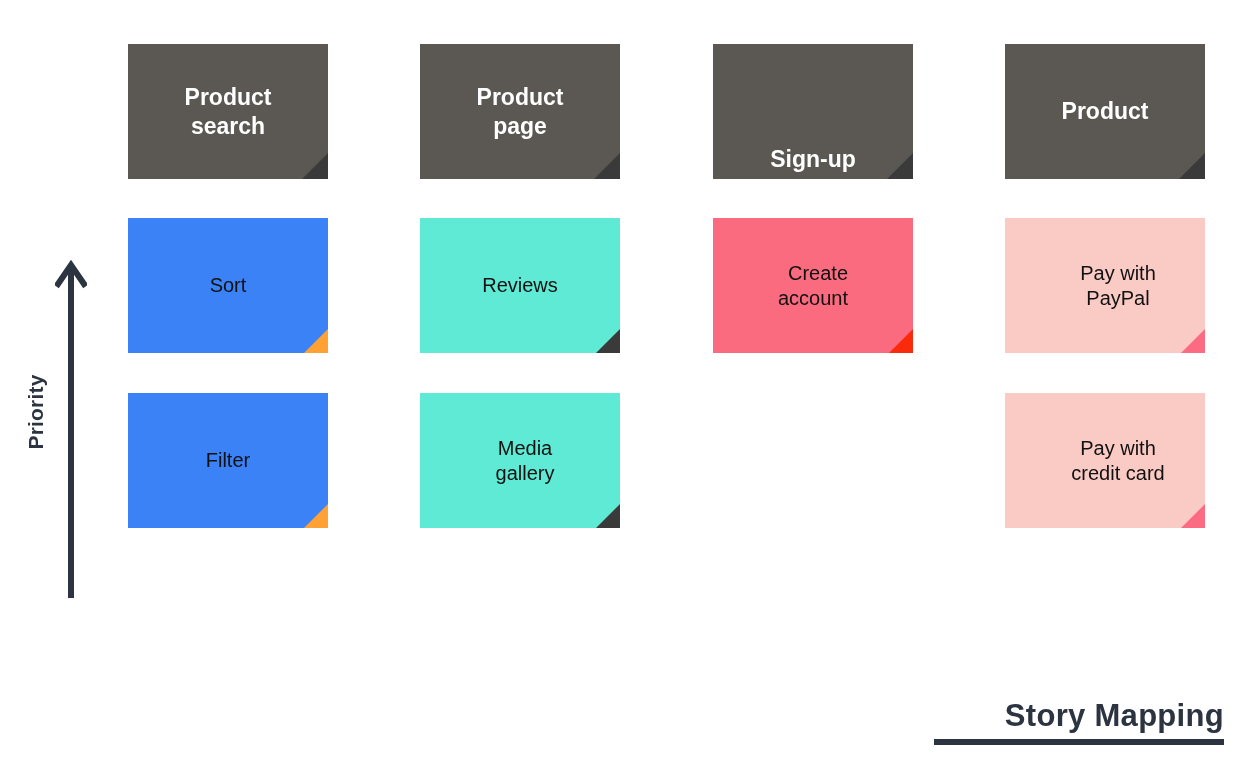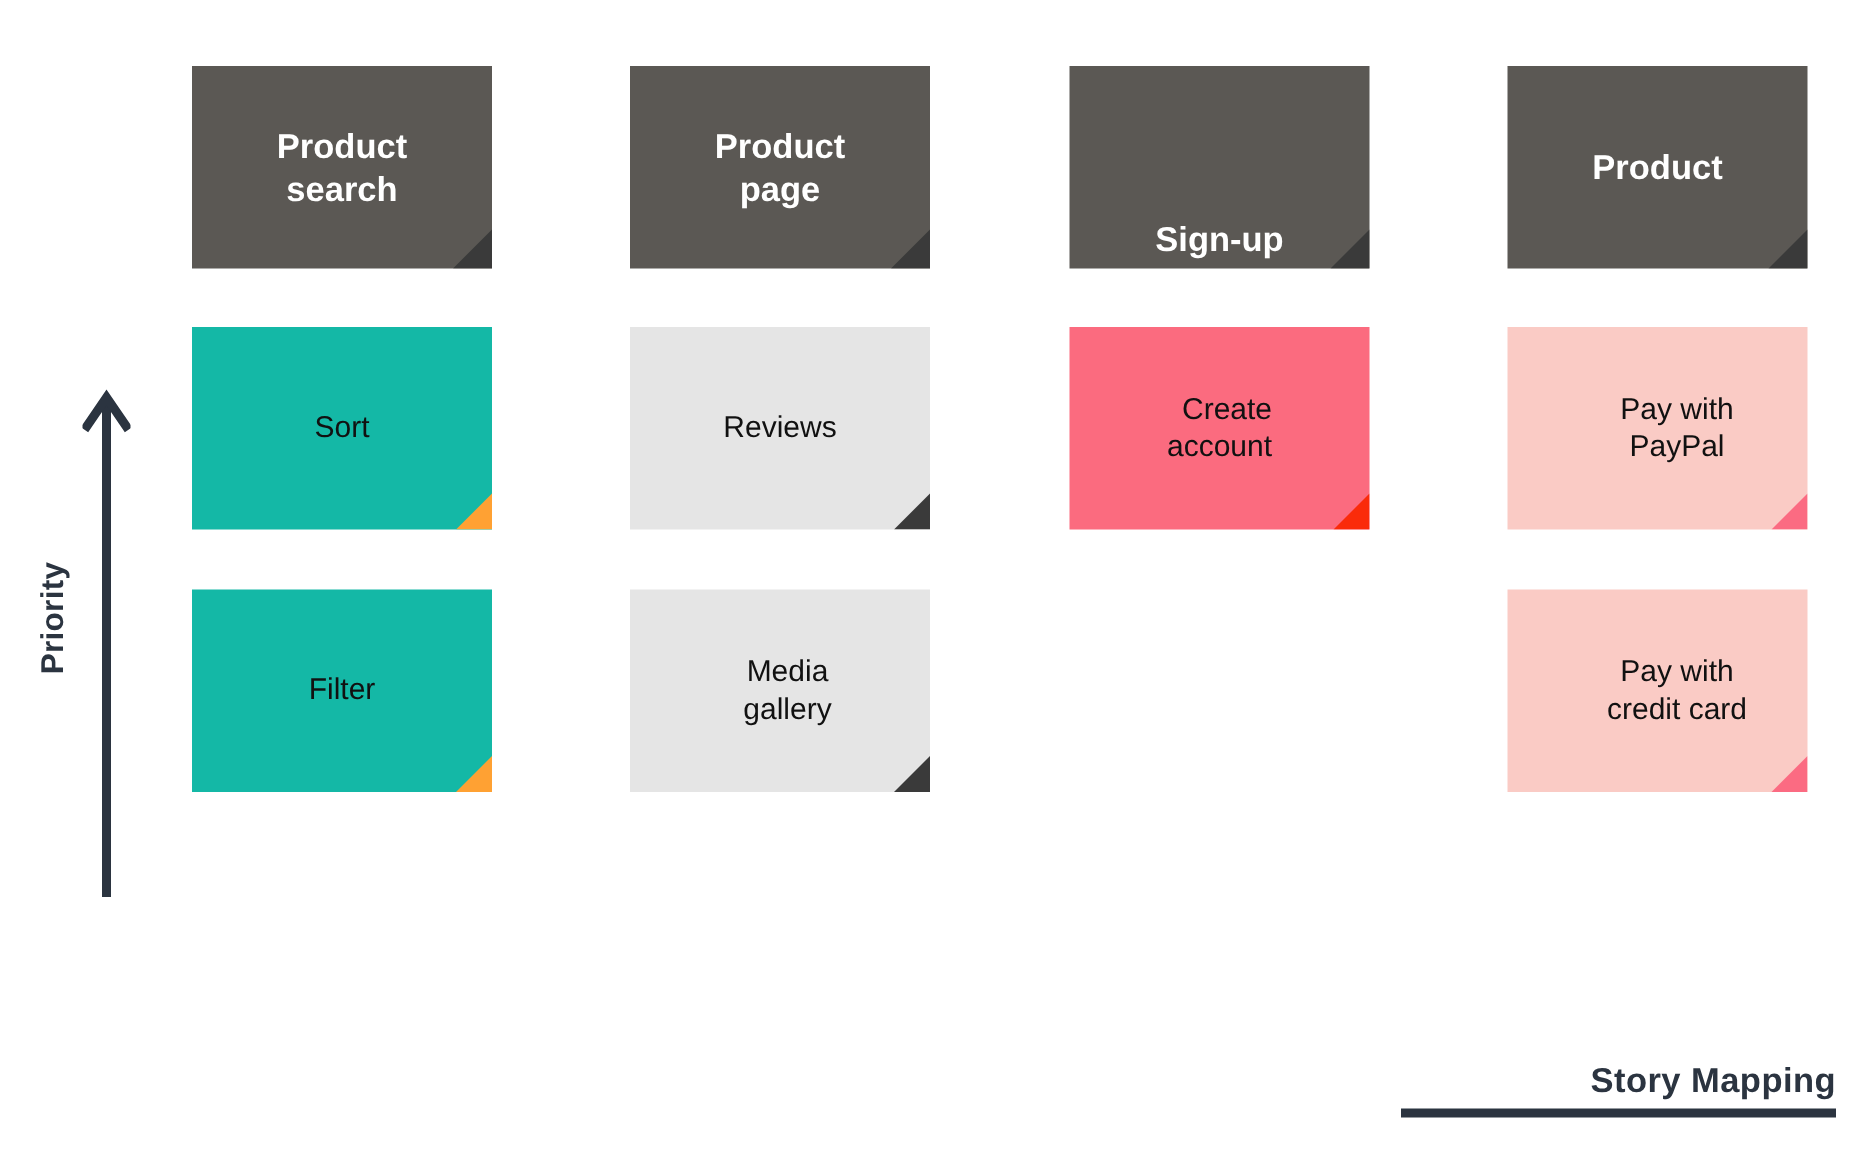--- a/index.html
+++ b/index.html
@@ -82,41 +82,41 @@
     border-left: 26px solid transparent;
     border-bottom: 26px solid #3a3a3a;
   }
 
   .note.story .note-text {
     color: #111111;
     font-size: 20px;
     font-weight: normal;
   }
 
-  .note.amber  { background: #14b8a6; }
+  .note.amber  { background: #3b82f6; }
   .note.amber .fold  { border-left: 24px solid transparent; border-bottom: 24px solid #ffa133; }
 
-  .note.orange { background: #e5e5e5; }
+  .note.orange { background: #5eead4; }
   .note.orange .fold { border-left: 24px solid transparent; border-bottom: 24px solid #3a3a3a; }
 
   .note.pink   { background: #fb6b7f; text-align: right; }
   .note.pink .fold   { border-left: 24px solid transparent; border-bottom: 24px solid #fa2b0a; }
 
   .note.lightpink { background: #facbc5; padding-left: 36px; }
   .note.lightpink .fold { border-left: 24px solid transparent; border-bottom: 24px solid #fb6b82; }
 
   
   .board-title {
     position: absolute;
     right: 24px;
     bottom: 32px;
     text-align: right;
   }
   .board-title .title-text {
-    font-size: 23px;
+    font-size: 31px;
     font-weight: bold;
     color: #2b3440;
     letter-spacing: 0.3px;
     display: block;
   }
   .board-title .title-rule {
     display: block;
     height: 6px;
     background: #2b3440;
     margin-top: 5px;

